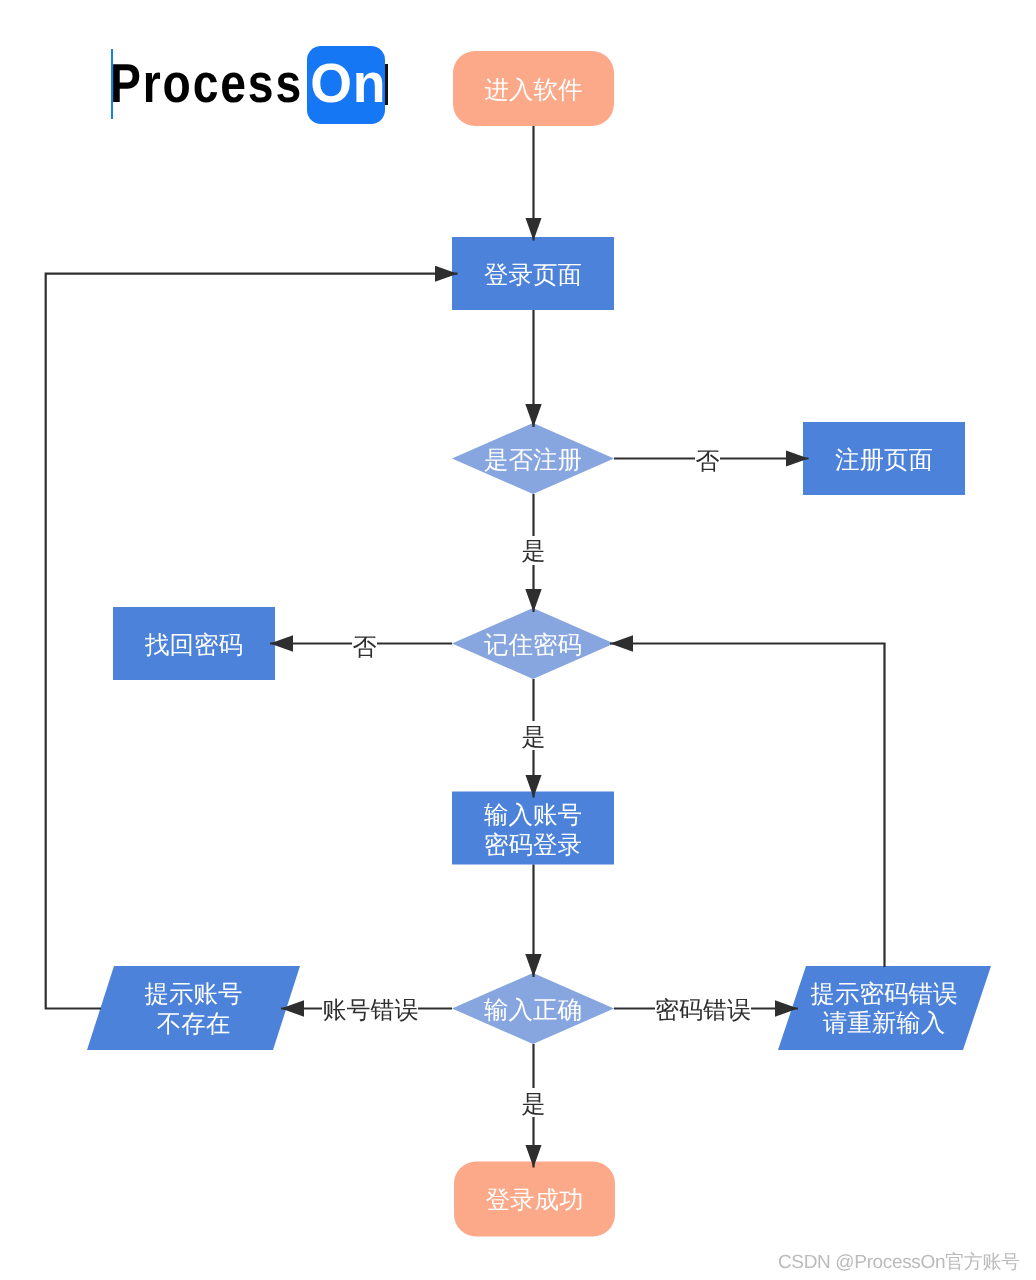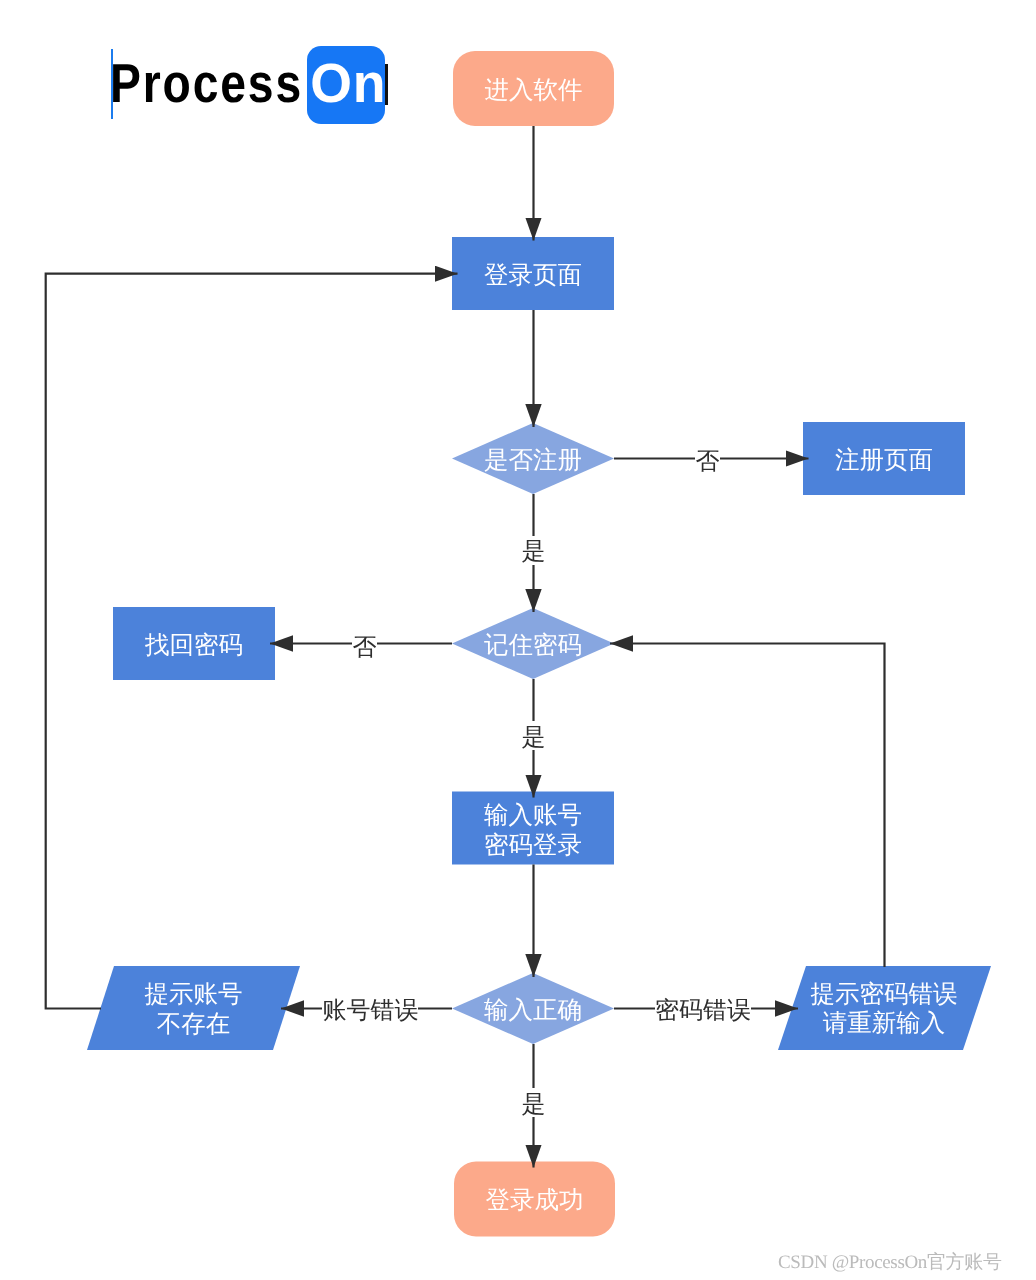--- a/index.html
+++ b/index.html
@@ -25,21 +25,21 @@
   #logo .bar{position:absolute;left:111px;top:49px;width:2px;height:70px;background:#1C7CEE;}
   #logo .word{position:absolute;left:110px;top:62.5px;
               font-family:"Liberation Sans",sans-serif;
               font-weight:bold;font-size:55px;color:#000;line-height:40px;
               letter-spacing:2.2px;
               transform:scaleX(0.841);transform-origin:left top;white-space:nowrap;}
   #logo .word .p{color:#000;}
   #logo .word .o{color:#fff;margin-left:9px;display:inline-block;transform:scaleX(1.16);transform-origin:left center;letter-spacing:1.0px;}
   #watermark{position:absolute;transform:translateZ(0);left:778px;top:1249px;color:#BBBBBB;font-size:19px;
              letter-spacing:-0.35px;
-             font-family:Liberation Serif, serif;white-space:nowrap;}
+             font-family:Liberation Sans, sans-serif;white-space:nowrap;}
 </style>
 </head>
 <body>
 
 <div id="canvas">
 
   <svg id="fc" width="1036" height="1280" viewBox="0 0 1036 1280">
     <defs>
       <marker id="ah" markerWidth="23" markerHeight="16.4" refX="23" refY="8.2" orient="auto" markerUnits="userSpaceOnUse">
         <path d="M0,0 L23,8.2 L0,16.4 z" class="arrow"></path>

